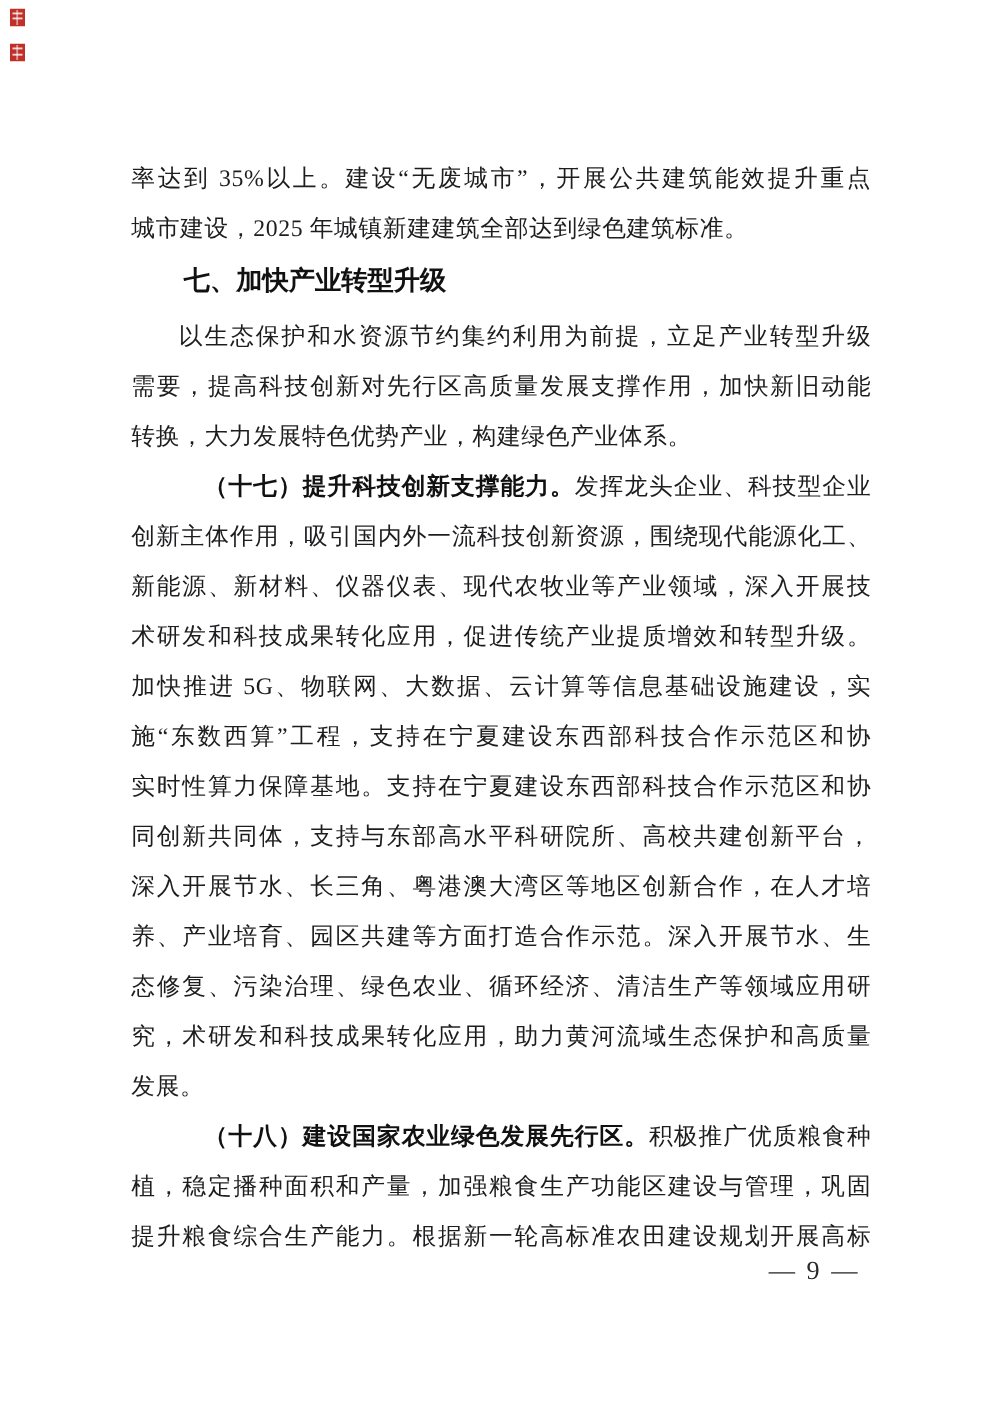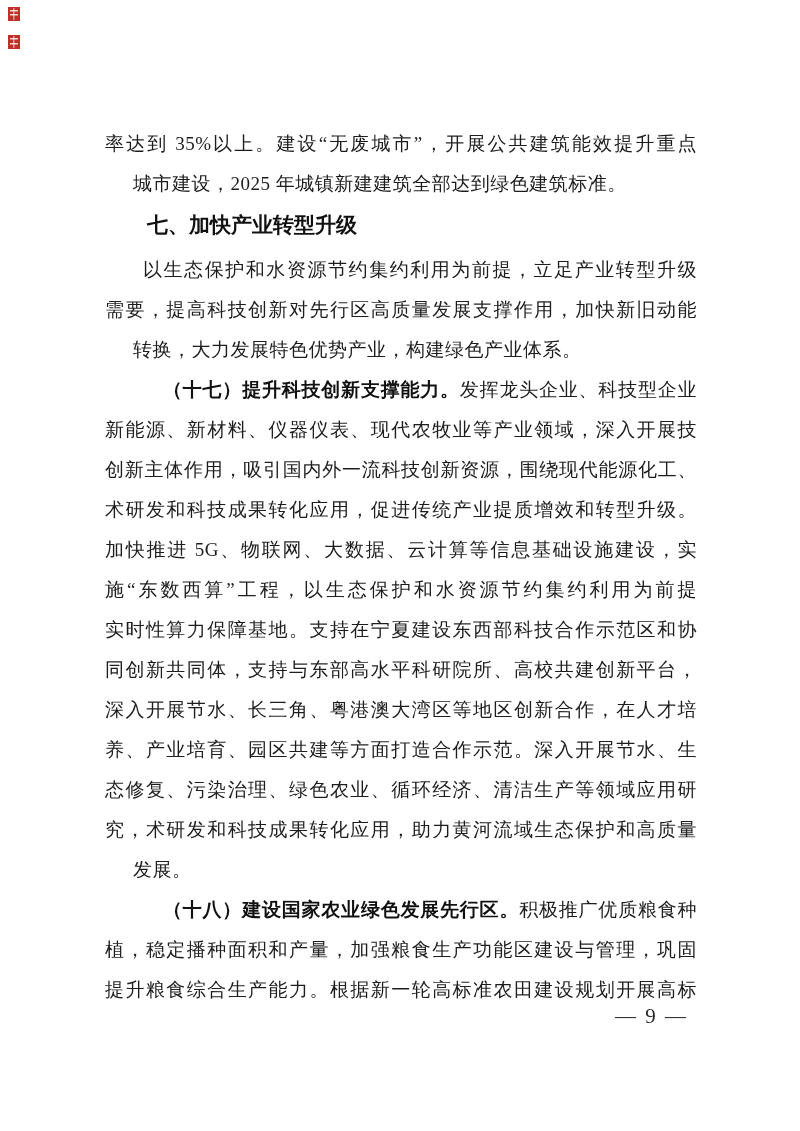--- a/index.html
+++ b/index.html
@@ -33,21 +33,20 @@
   .line.j {
     white-space: normal;
     text-align: justify;
     text-align-last: justify;
     text-justify: inter-character;
   }
   .line.last {
     white-space: normal;
     text-align: right;
     text-align-last: left;
-    margin-left: 28px;
   }
   .indent {
     text-indent: 2em;
   }
   .heading {
     font-family: Liberation Mono, monospace;
     font-weight: bold;
     font-size: 21px;
     line-height: 40px;
     height: 40px;
@@ -109,25 +108,25 @@
     <div class="line j">率达到 35%以上。建设“无废城市”，开展公共建筑能效提升重点</div>
     <div class="line last">城市建设，2025 年城镇新建建筑全部达到绿色建筑标准。</div>
 
     <div class="heading">七、加快产业转型升级</div>
 
     <div class="line j indent">以生态保护和水资源节约集约利用为前提，立足产业转型升级</div>
     <div class="line j">需要，提高科技创新对先行区高质量发展支撑作用，加快新旧动能</div>
     <div class="line last">转换，大力发展特色优势产业，构建绿色产业体系。</div>
 
     <div class="line j indent"><span class="lead">（十七）提升科技创新支撑能力。</span><span>发挥龙头企业、科技型企业</span></div>
+    <div class="line j">创新主体作用，吸引国内外一流科技创新资源，围绕现代能源化工、</div>
     <div class="line j">新能源、新材料、仪器仪表、现代农牧业等产业领域，深入开展技</div>
-    <div class="line j">创新主体作用，吸引国内外一流科技创新资源，围绕现代能源化工、</div>
     <div class="line j">术研发和科技成果转化应用，促进传统产业提质增效和转型升级。</div>
     <div class="line j">加快推进 5G、物联网、大数据、云计算等信息基础设施建设，实</div>
-    <div class="line j">施“东数西算”工程，以生态保护和水资源节约集约利用为前提</div>
+    <div class="line j">施“东数西算”工程，支持在宁夏建设东西部科技合作示范区和协</div>
     <div class="line j">实时性算力保障基地。支持在宁夏建设东西部科技合作示范区和协</div>
     <div class="line j">同创新共同体，支持与东部高水平科研院所、高校共建创新平台，</div>
     <div class="line j">深入开展节水、长三角、粤港澳大湾区等地区创新合作，在人才培</div>
     <div class="line j">养、产业培育、园区共建等方面打造合作示范。深入开展节水、生</div>
     <div class="line j">态修复、污染治理、绿色农业、循环经济、清洁生产等领域应用研</div>
     <div class="line j">究，术研发和科技成果转化应用，助力黄河流域生态保护和高质量</div>
     <div class="line last">发展。</div>
 
     <div class="line j indent"><span class="lead">（十八）建设国家农业绿色发展先行区。</span><span>积极推广优质粮食种</span></div>
     <div class="line j">植，稳定播种面积和产量，加强粮食生产功能区建设与管理，巩固</div>

